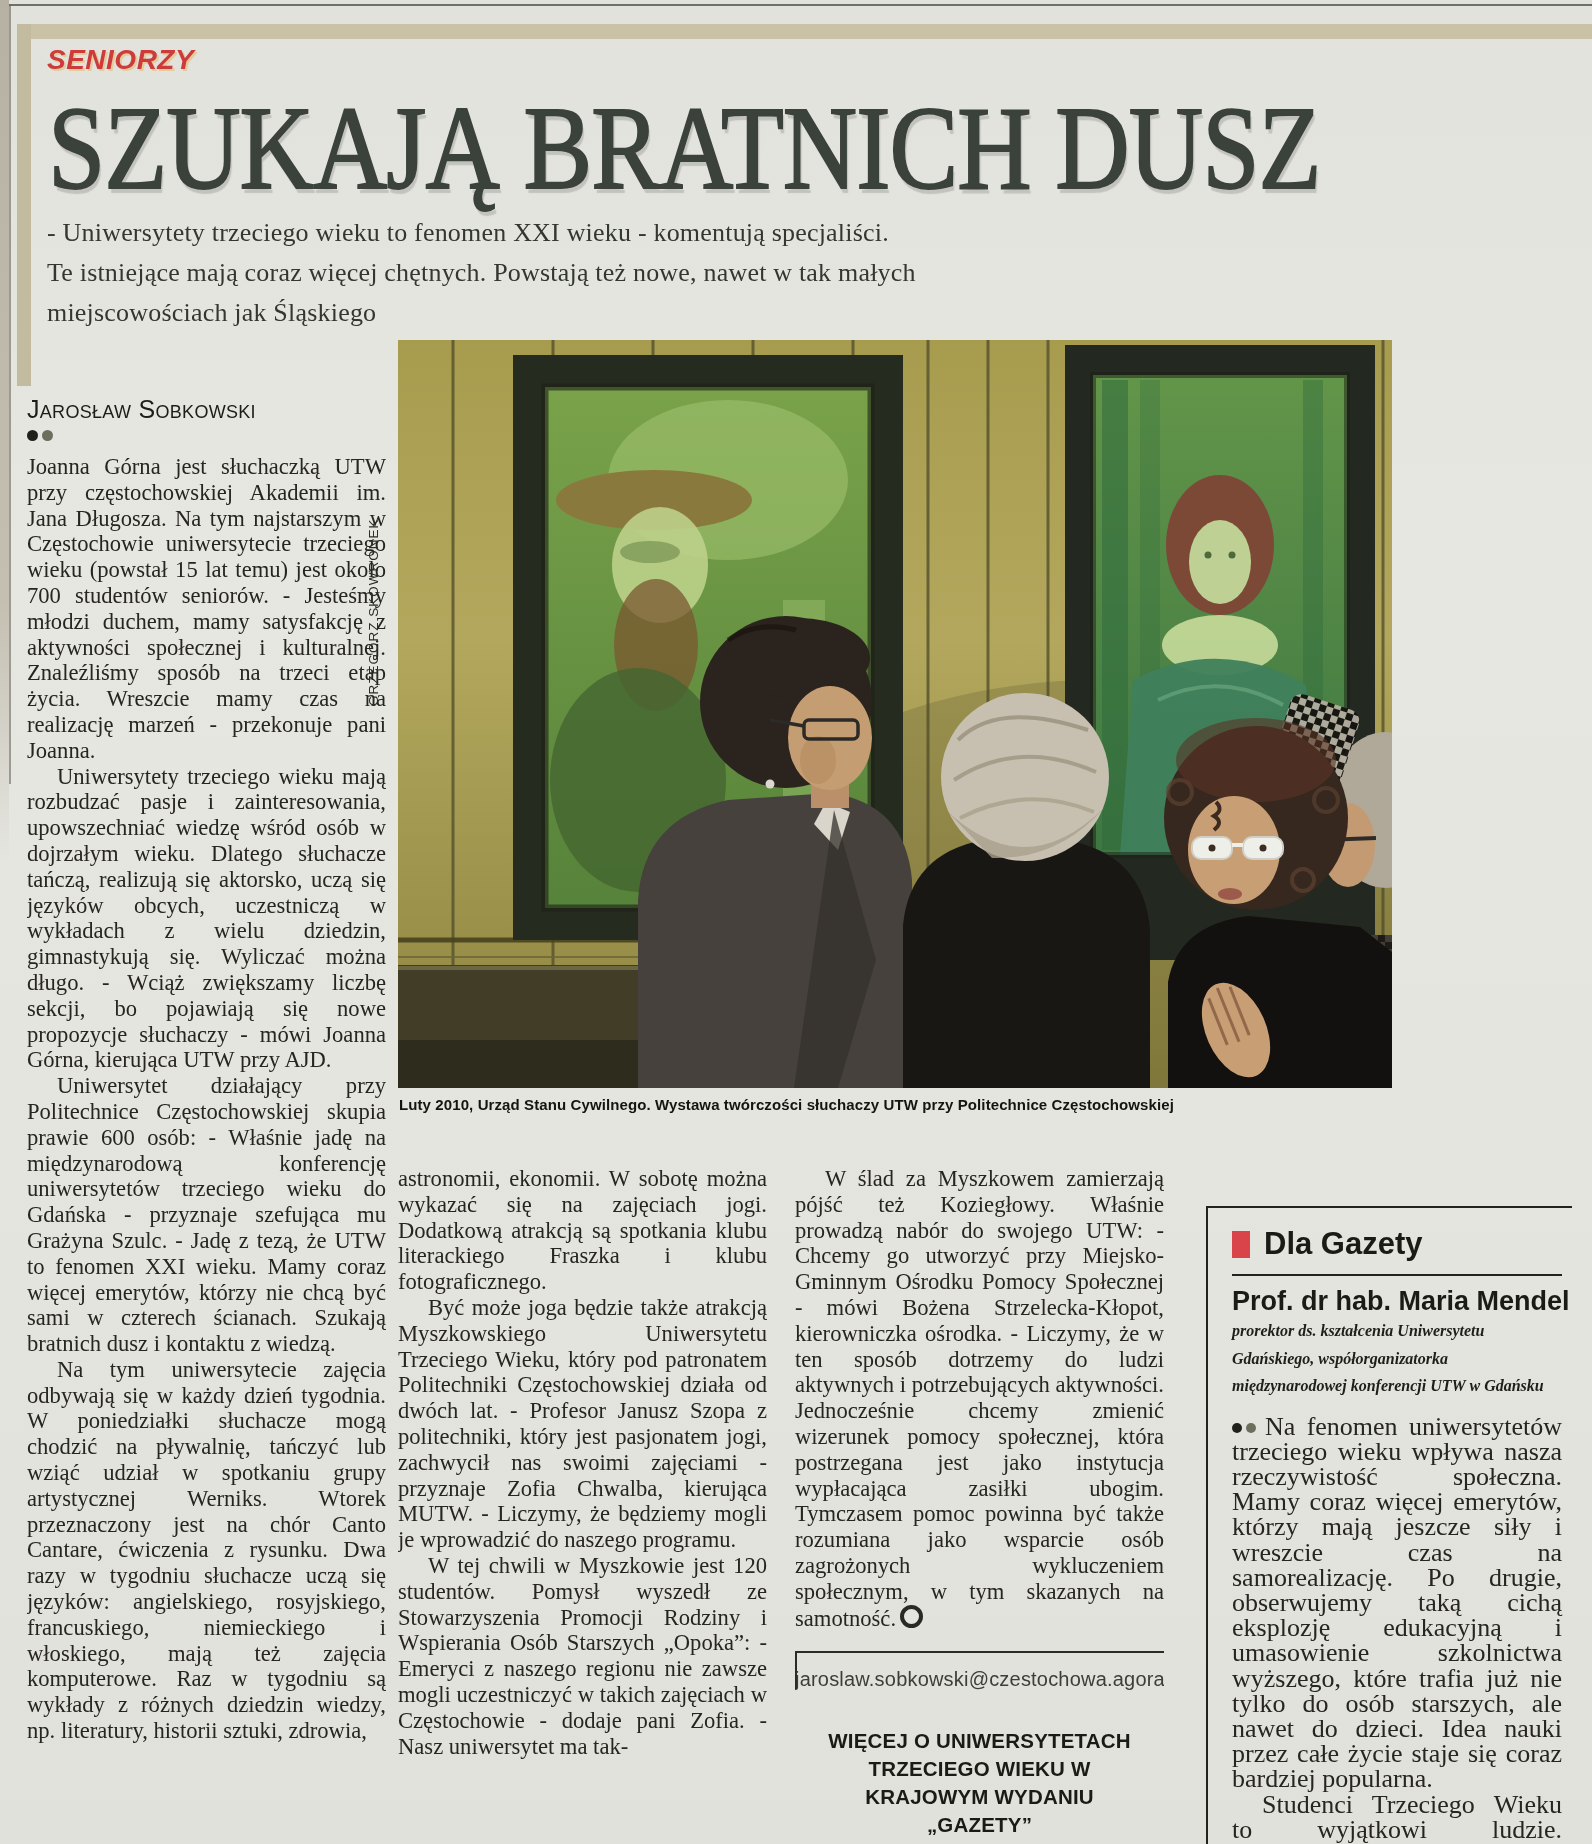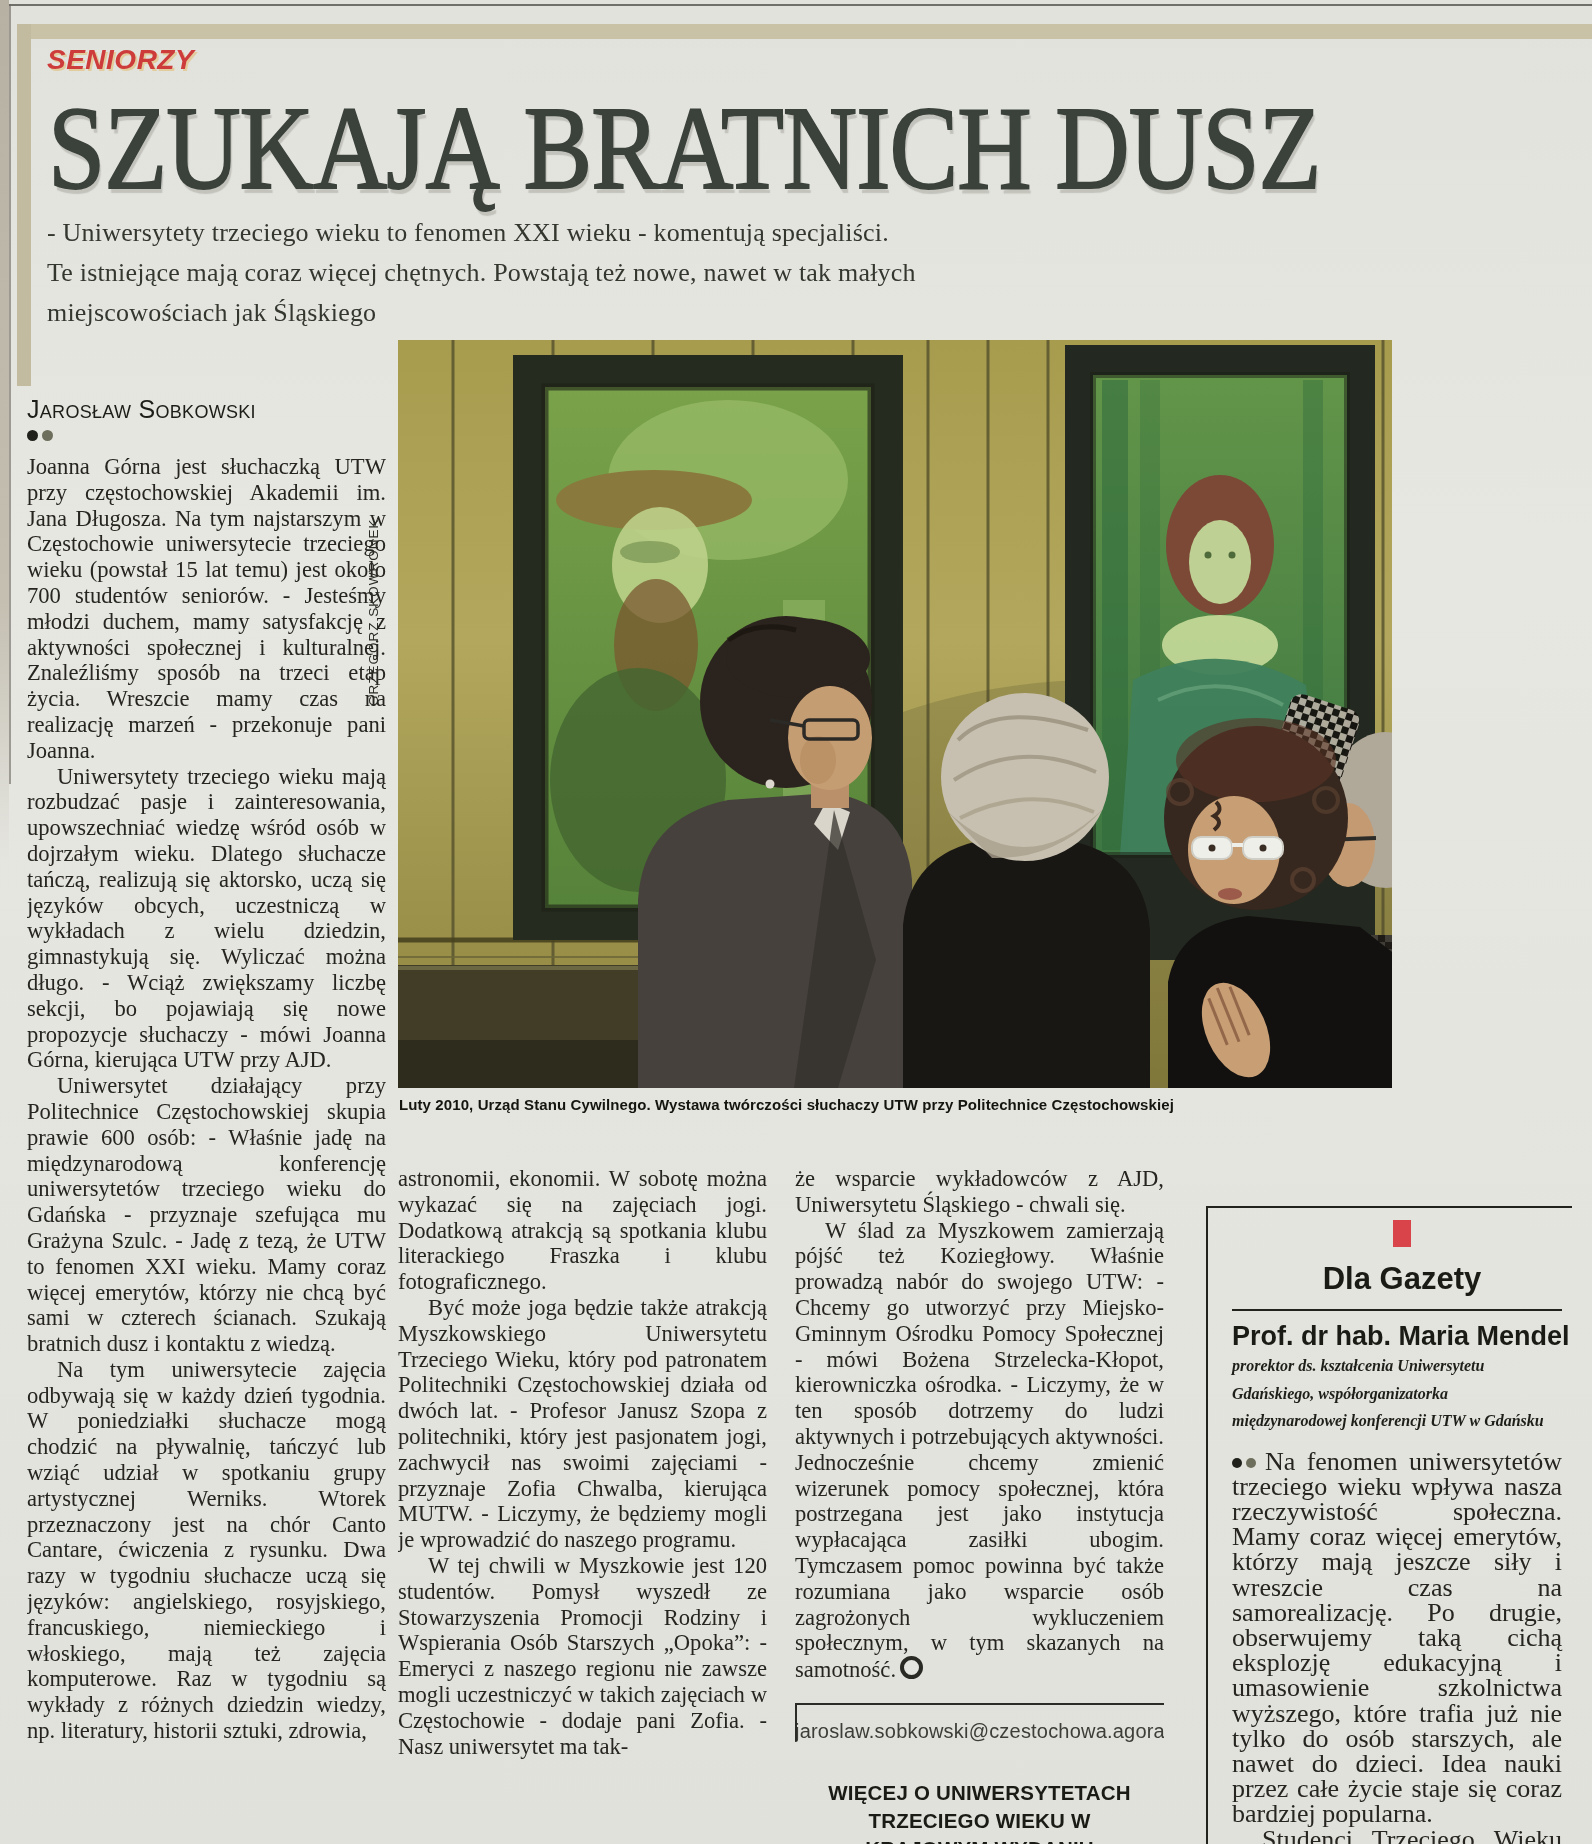--- a/index.html
+++ b/index.html
@@ -76,21 +76,21 @@
     margin-top:36px;padding:0 18px;text-align:center;
     font-family:"Liberation Sans",sans-serif;font-weight:700;
     font-size:20.5px;line-height:28px;color:#1b1b16;letter-spacing:.2px;
   }
 
   .sidebar{
     position:absolute;left:1206px;top:1206px;width:366px;height:638px;
     border-left:2px solid #23231e;border-top:2px solid #23231e;
     padding:12px 0 0 24px;box-sizing:border-box;overflow:hidden;
   }
-  .sb-kicker-row{display:flex;align-items:center;gap:14px;margin-top:0;flex-direction:column;}
+  .sb-kicker-row{display:flex;align-items:center;gap:14px;margin-top:6px;}
   .sb-square{width:18px;height:27px;background:#d8444a;}
   .sb-kicker{font-family:"Liberation Sans",sans-serif;font-weight:700;font-size:31px;color:#1b1b16;}
   .sb-rule{height:2px;background:#23231e;margin:12px 0 10px 0;width:330px;}
   .sb-name{font-family:"Liberation Sans",sans-serif;font-weight:700;font-size:27px;color:#1b1b16;}
   .sb-role{font-weight:700;font-style:italic;font-size:16px;line-height:27.5px;color:#1f1f19;width:316px;}
   .sb-body{margin-top:14px;width:330px;}
   .sb-body p{margin:0;font-size:26px;line-height:25.2px;text-align:justify;color:#26251f;}
   .sb-body p.ind{text-indent:30px;}
   .sb-dots{display:inline-flex;gap:4px;margin-right:9px;vertical-align:2px;}
   .sb-dots .dot{width:10px;height:10px;}
@@ -264,21 +264,20 @@
   <div class="credit">GRZEGORZ SKOWRONEK</div>
   <div class="caption">Luty 2010, Urząd Stanu Cywilnego. Wystawa twórczości słuchaczy UTW przy Politechnice Częstochowskiej</div>
 
   <div class="col2 colbody">
     <p>astronomii, ekonomii. W sobotę można wykazać się na zajęciach jogi. Dodatkową atrakcją są spotkania klubu literackiego Fraszka i klubu fotograficznego.</p>
     <p class="ind">Być może joga będzie także atrakcją Myszkowskiego Uniwersytetu Trzeciego Wieku, który pod patronatem Politechniki Częstochowskiej działa od dwóch lat. - Profesor Janusz Szopa z politechniki, który jest pasjonatem jogi, zachwycił nas swoimi zajęciami - przyznaje Zofia Chwalba, kierująca MUTW. - Liczymy, że będziemy mogli je wprowadzić do naszego programu.</p>
     <p class="ind">W tej chwili w Myszkowie jest 120 studentów. Pomysł wyszedł ze Stowarzyszenia Promocji Rodziny i Wspierania Osób Starszych „Opoka”: - Emeryci z naszego regionu nie zawsze mogli uczestniczyć w takich zajęciach w Częstochowie - dodaje pani Zofia. - Nasz uniwersytet ma tak-</p>
   </div>
 
   <div class="col3 colbody">
-    <p>że wsparcie wykładowców z AJD, Uniwersytetu Śląskiego - chwali się.</p>
     <p class="ind"><span>W ślad za Myszkowem zamierzają pójść też Koziegłowy. Właśnie prowadzą nabór do swojego UTW: - Chcemy go utworzyć przy Miejsko-Gminnym Ośrodku Pomocy Społecznej - mówi Bożena Strzelecka-Kłopot, kierowniczka ośrodka. - Liczymy, że w ten sposób dotrzemy do ludzi aktywnych i potrzebujących aktywności. Jednocześnie chcemy zmienić wizerunek pomocy społecznej, która postrzegana jest jako instytucja wypłacająca zasiłki ubogim. Tymczasem pomoc powinna być także rozumiana jako wsparcie osób zagrożonych wykluczeniem społecznym, w tym skazanych na samotność.</span><span class="endmark"></span></p>
     <div class="email-box">
       <div class="email">jaroslaw.sobkowski@czestochowa.agora.pl</div>
     </div>
     <div class="footer-promo">WIĘCEJ O UNIWERSYTETACH TRZECIEGO WIEKU W KRAJOWYM WYDANIU „GAZETY”</div>
   </div>
 
   <div class="sidebar">
     <div class="sb-kicker-row">
       <span class="sb-square"></span>

